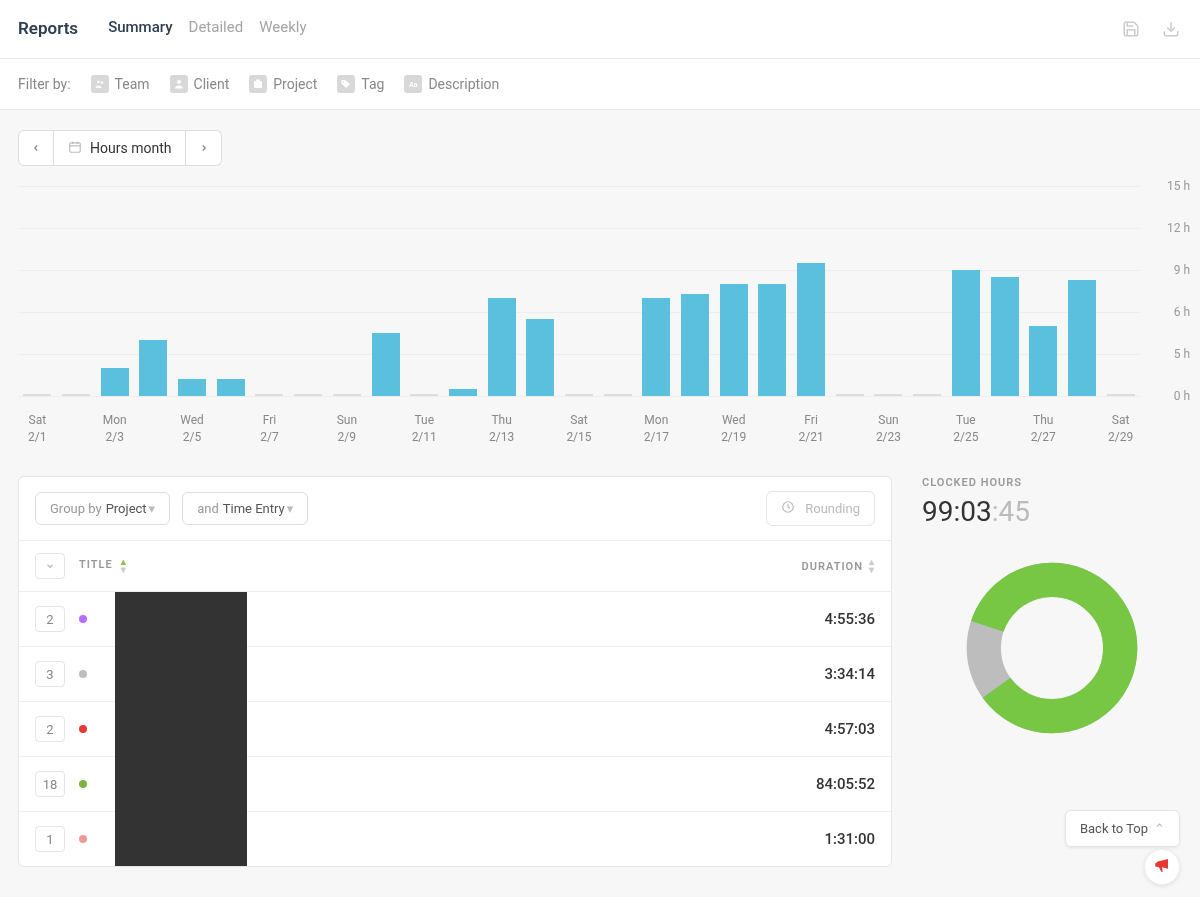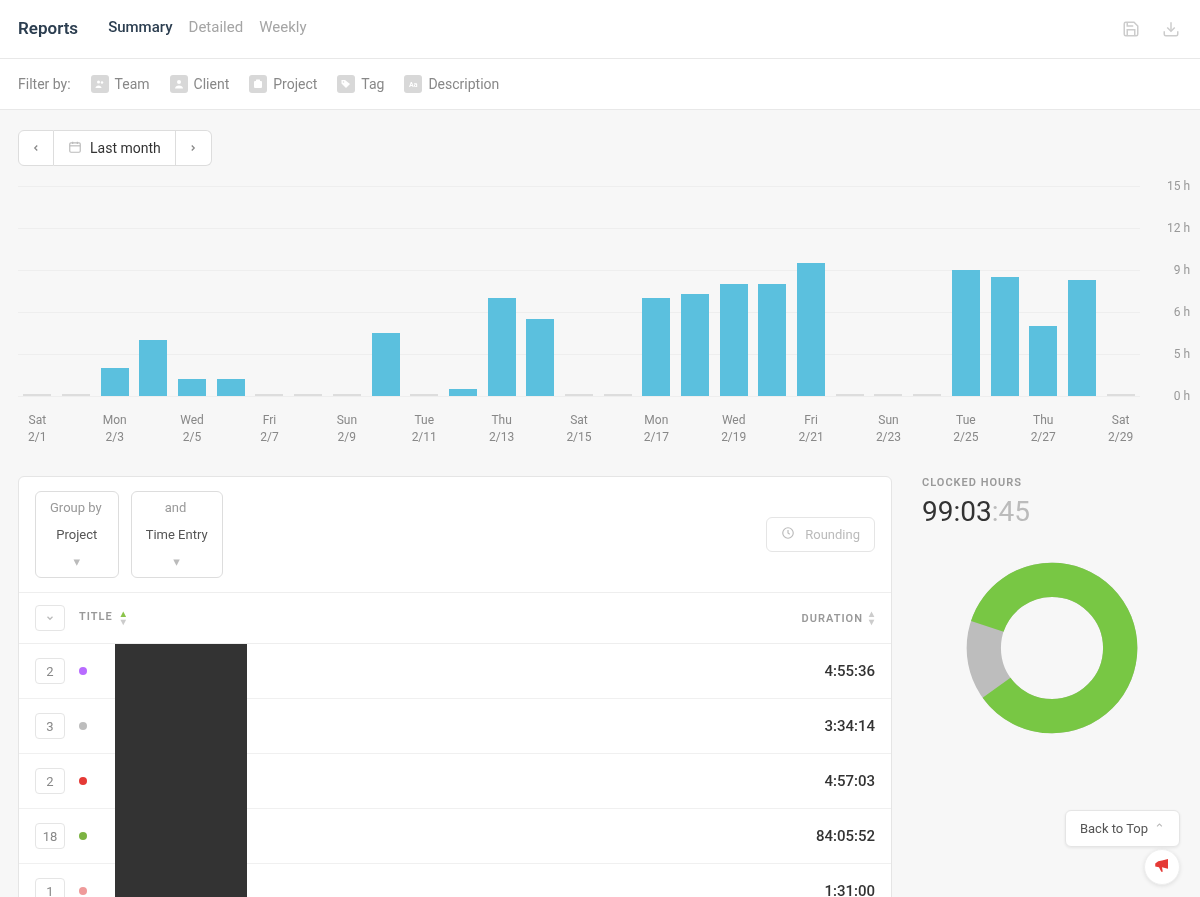--- a/index.html
+++ b/index.html
@@ -33,21 +33,21 @@
 .bar-slot { flex: 1; display: flex; justify-content: center; align-items: flex-end; height: 100%; position: relative; }
 .bar { width: 28px; background: #5bc0de; }
 .bar.empty { background: #ddd; height: 2px; }
 .x-labels { position: absolute; left: 18px; right: 60px; bottom: 0; display: flex; }
 .x-label { flex: 1; text-align: center; font-size: 12px; color: #888; line-height: 1.4; }
 .x-label.hidden { visibility: hidden; }
 
 .content-row { display: flex; gap: 30px; align-items: flex-start; margin-top: 30px; }
 .table-card { flex: 1; background: #fff; border: 1px solid #e5e5e5; border-radius: 6px; }
 .table-controls { display: flex; align-items: center; padding: 14px 16px; gap: 12px; }
-.dropdown-btn { border: 1px solid #ddd; border-radius: 6px; padding: 8px 14px; font-size: 13px; color: #555; background: #fff; cursor: pointer; display: flex; align-items: center; gap: 12px; flex-direction: column; }
+.dropdown-btn { border: 1px solid #ddd; border-radius: 6px; padding: 8px 14px; font-size: 13px; color: #555; background: #fff; cursor: pointer; display: flex; align-items: center; gap: 2px; }
 .dropdown-btn .light { color: #999; margin-right: 2px; }
 .rounding-btn { margin-left: auto; border: 1px solid #e5e5e5; border-radius: 6px; padding: 8px 14px; font-size: 13px; color: #bbb; background: #fff; display: flex; align-items: center; gap: 10px; }
 
 .table-header { display: flex; align-items: center; padding: 12px 16px; border-top: 1px solid #eee; border-bottom: 1px solid #eee; font-size: 11px; letter-spacing: 1px; color: #999; text-transform: uppercase; font-weight:600; }
 .col-toggle { width: 30px; height: 26px; border: 1px solid #e5e5e5; border-radius: 4px; display: flex; align-items: center; justify-content: center; margin-right: 14px; cursor: pointer; color:#bbb; }
 .col-title { flex: 1; display: flex; align-items: flex-start; gap: 8px; }
 .sort-arrows { font-size: 10px; line-height: 8px; display:inline-flex; flex-direction:column; }
 .sort-up{color:#8bc34a;} .sort-down{color:#ccc;}
 .col-duration { width: 150px; text-align: right; display:flex; justify-content:flex-end; align-items:center; gap:6px;}
 
@@ -154,21 +154,21 @@
           <polyline points="15 18 9 12 15 6"></polyline>
         </svg>
     </div>
     <div class="date-picker">
       <span><svg width="14" height="14" viewBox="0 0 24 24" fill="none" stroke="#bbb" stroke-width="2">
             <rect x="3" y="5" width="18" height="16" rx="2"></rect>
             <line x1="3" y1="10" x2="21" y2="10"></line>
             <line x1="8" y1="3" x2="8" y2="7"></line>
             <line x1="16" y1="3" x2="16" y2="7"></line>
           </svg></span>
-      <span>Last month</span>
+      <span>Hours month</span>
     </div>
     <div class="date-arrow right">
       <svg width="10" height="10" viewBox="0 0 24 24" fill="none" stroke="currentColor" stroke-width="3">
           <polyline points="9 18 15 12 9 6"></polyline>
         </svg>
     </div>
   </div>
 
   <div class="chart-wrap">
     <div class="chart-grid" id="chart-grid">

